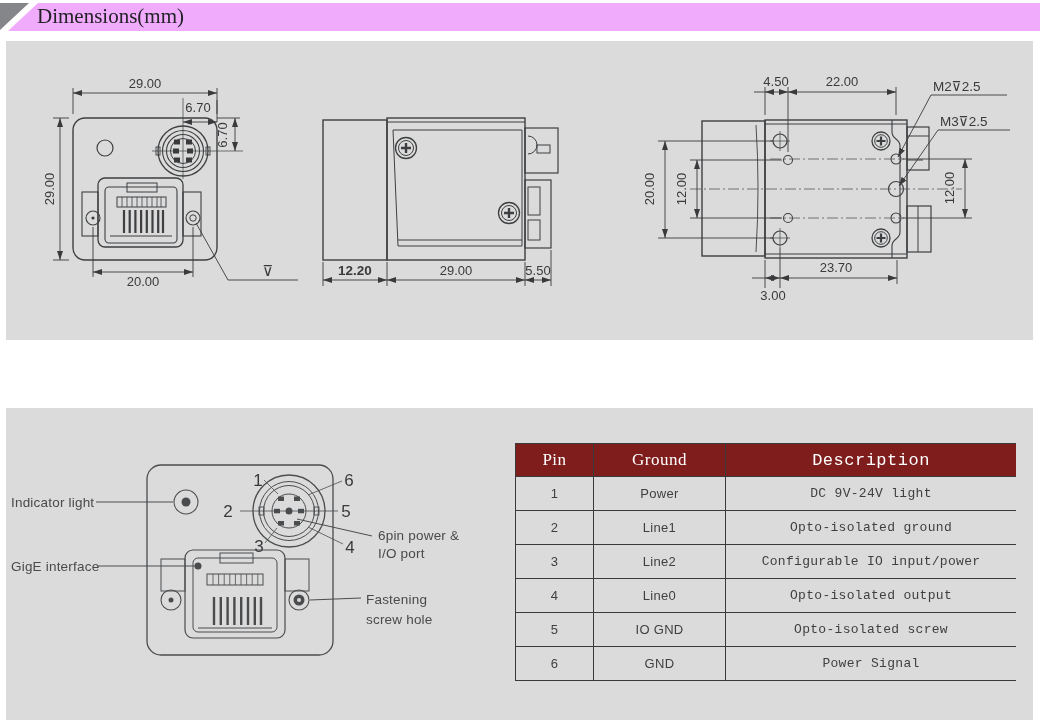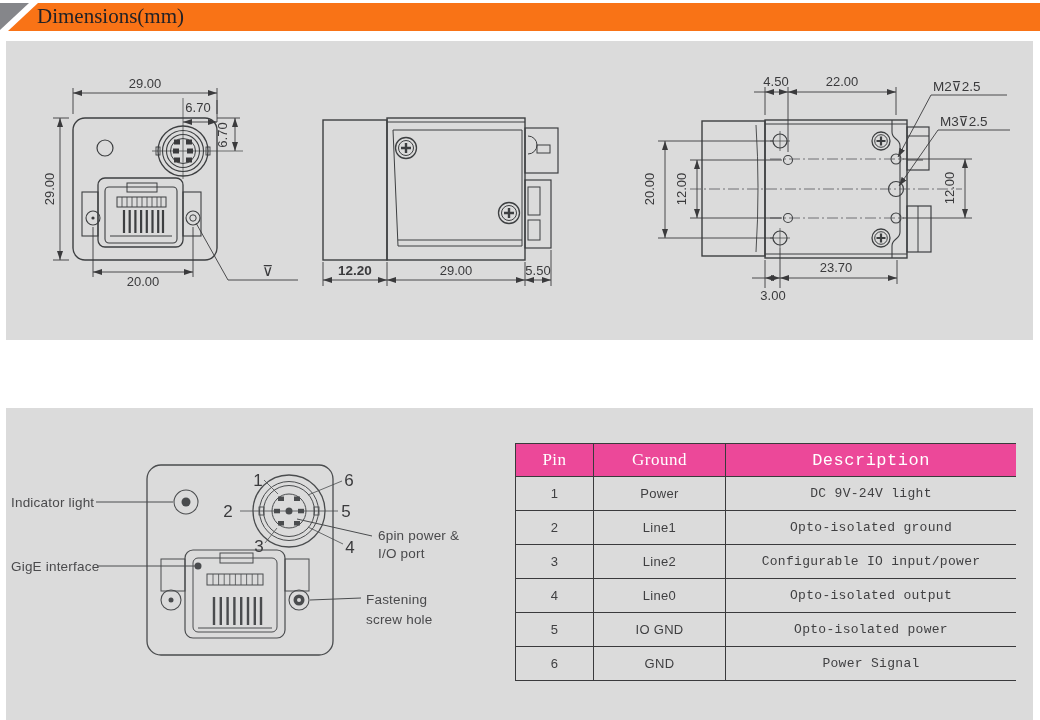--- a/index.html
+++ b/index.html
@@ -1,32 +1,32 @@
 <!DOCTYPE html>
 <html><head>
 <meta charset="utf-8">
 <style>
   html,body{margin:0;padding:0;background:#fff;}
   #page{position:relative;width:1040px;height:720px;background:#ffffff;overflow:hidden;
         font-family:"Liberation Sans","DejaVu Sans",sans-serif;}
-  .secbar{position:absolute;left:0;width:1040px;height:28px;background:#f97316;}
+  .secbar{position:absolute;left:0;width:1040px;height:28px;background:#f0abfc;}
   .secbar .slash{position:absolute;left:0;top:0;}
   .sectitle{position:absolute;left:37px;top:0;height:28px;line-height:27px;
             font-family:"Liberation Serif","DejaVu Serif",serif;font-size:21px;color:#222227;}
   .panel{position:absolute;left:6px;width:1027px;background:#dbdbdb;}
   svg{position:absolute;overflow:visible;}
   svg text{font-family:"Liberation Sans","DejaVu Sans",sans-serif;fill:#3a3a3c;}
   .dimtxt{font-size:13px;}
   .dimtxt-b{font-size:13.5px;font-weight:bold;}
   .calltxt{font-size:13.5px;}
   .pintxt{font-family:"Liberation Serif","DejaVu Serif",serif;font-size:17px;fill:#2c2c2e;}
   .lbltxt{font-size:13.5px;fill:#4a4a4c;letter-spacing:0.2px;}
   
   .iotable{position:absolute;left:515px;top:443px;border-collapse:collapse;table-layout:fixed;}
-  .iotable th{background:#ec4899;color:#ffffff;font-family:"Liberation Serif","DejaVu Serif",serif;
+  .iotable th{background:#7f1d1d;color:#ffffff;font-family:"Liberation Serif","DejaVu Serif",serif;
               font-weight:normal;font-size:17px;height:32px;letter-spacing:0.5px;margin-top:14px;}
   .iotable td{height:33px;font-size:13px;color:#3f3f41;text-align:center;letter-spacing:0.3px;}
   .iotable th,.iotable td{border-bottom:1.5px solid #3a3a3c;padding:0;}
   .iotable th{border-top:1.5px solid #3a3a3c;}
   .iotable .c1,.iotable .c2{border-right:1.2px solid #3a3a3c;}
   .iotable .c1{border-left:1.2px solid #3a3a3c;width:77px;}
   .iotable .c2{width:131px;}
   .iotable .c3{width:290px;font-family:Liberation Mono, monospace;}
 </style>
 </head>
@@ -351,21 +351,21 @@
         <td class="c3">Configurable IO input/power</td>
       </tr>
       <tr>
         <td class="c1">4</td>
         <td class="c2">Line0</td>
         <td class="c3">Opto-isolated output</td>
       </tr>
       <tr>
         <td class="c1">5</td>
         <td class="c2">IO GND</td>
-        <td class="c3">Opto-isolated power</td>
+        <td class="c3">Opto-isolated screw</td>
       </tr>
       <tr>
         <td class="c1">6</td>
         <td class="c2">GND</td>
         <td class="c3">Power Signal</td>
       </tr>
     </tbody>
   </table>
 
 </div>

